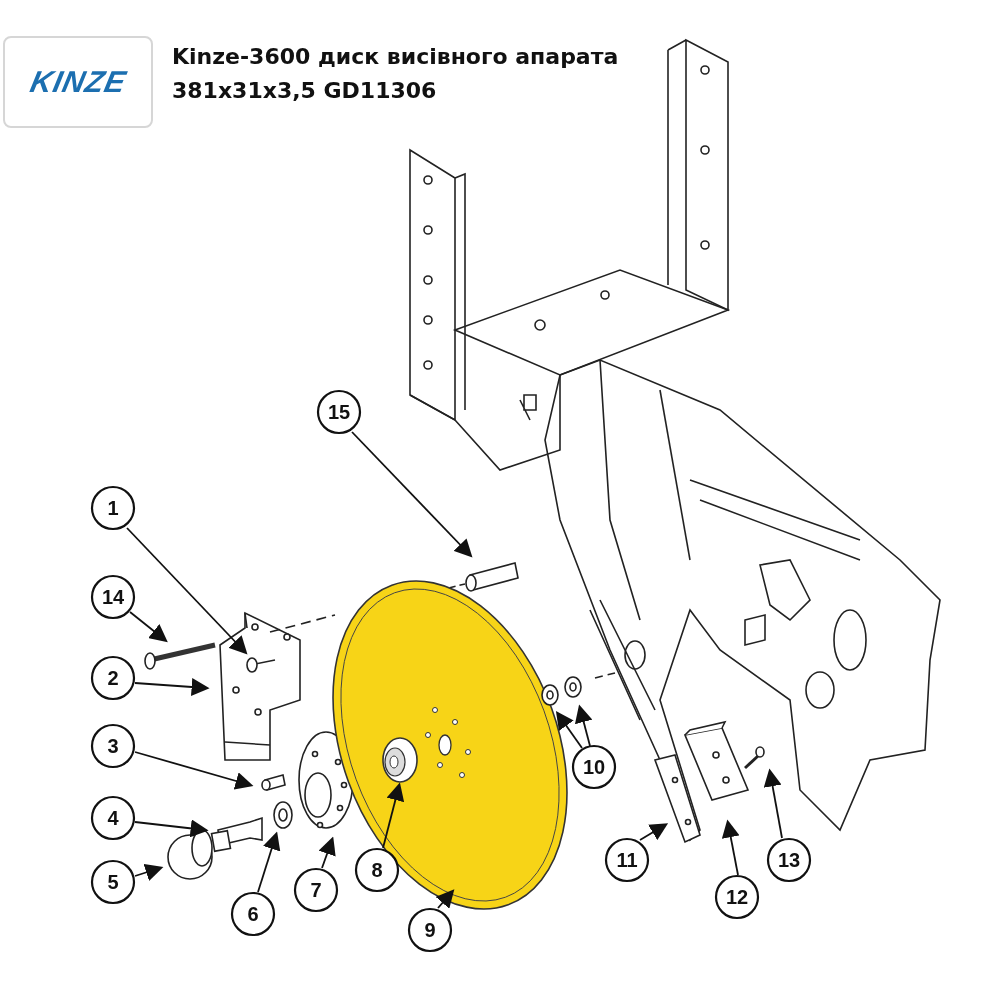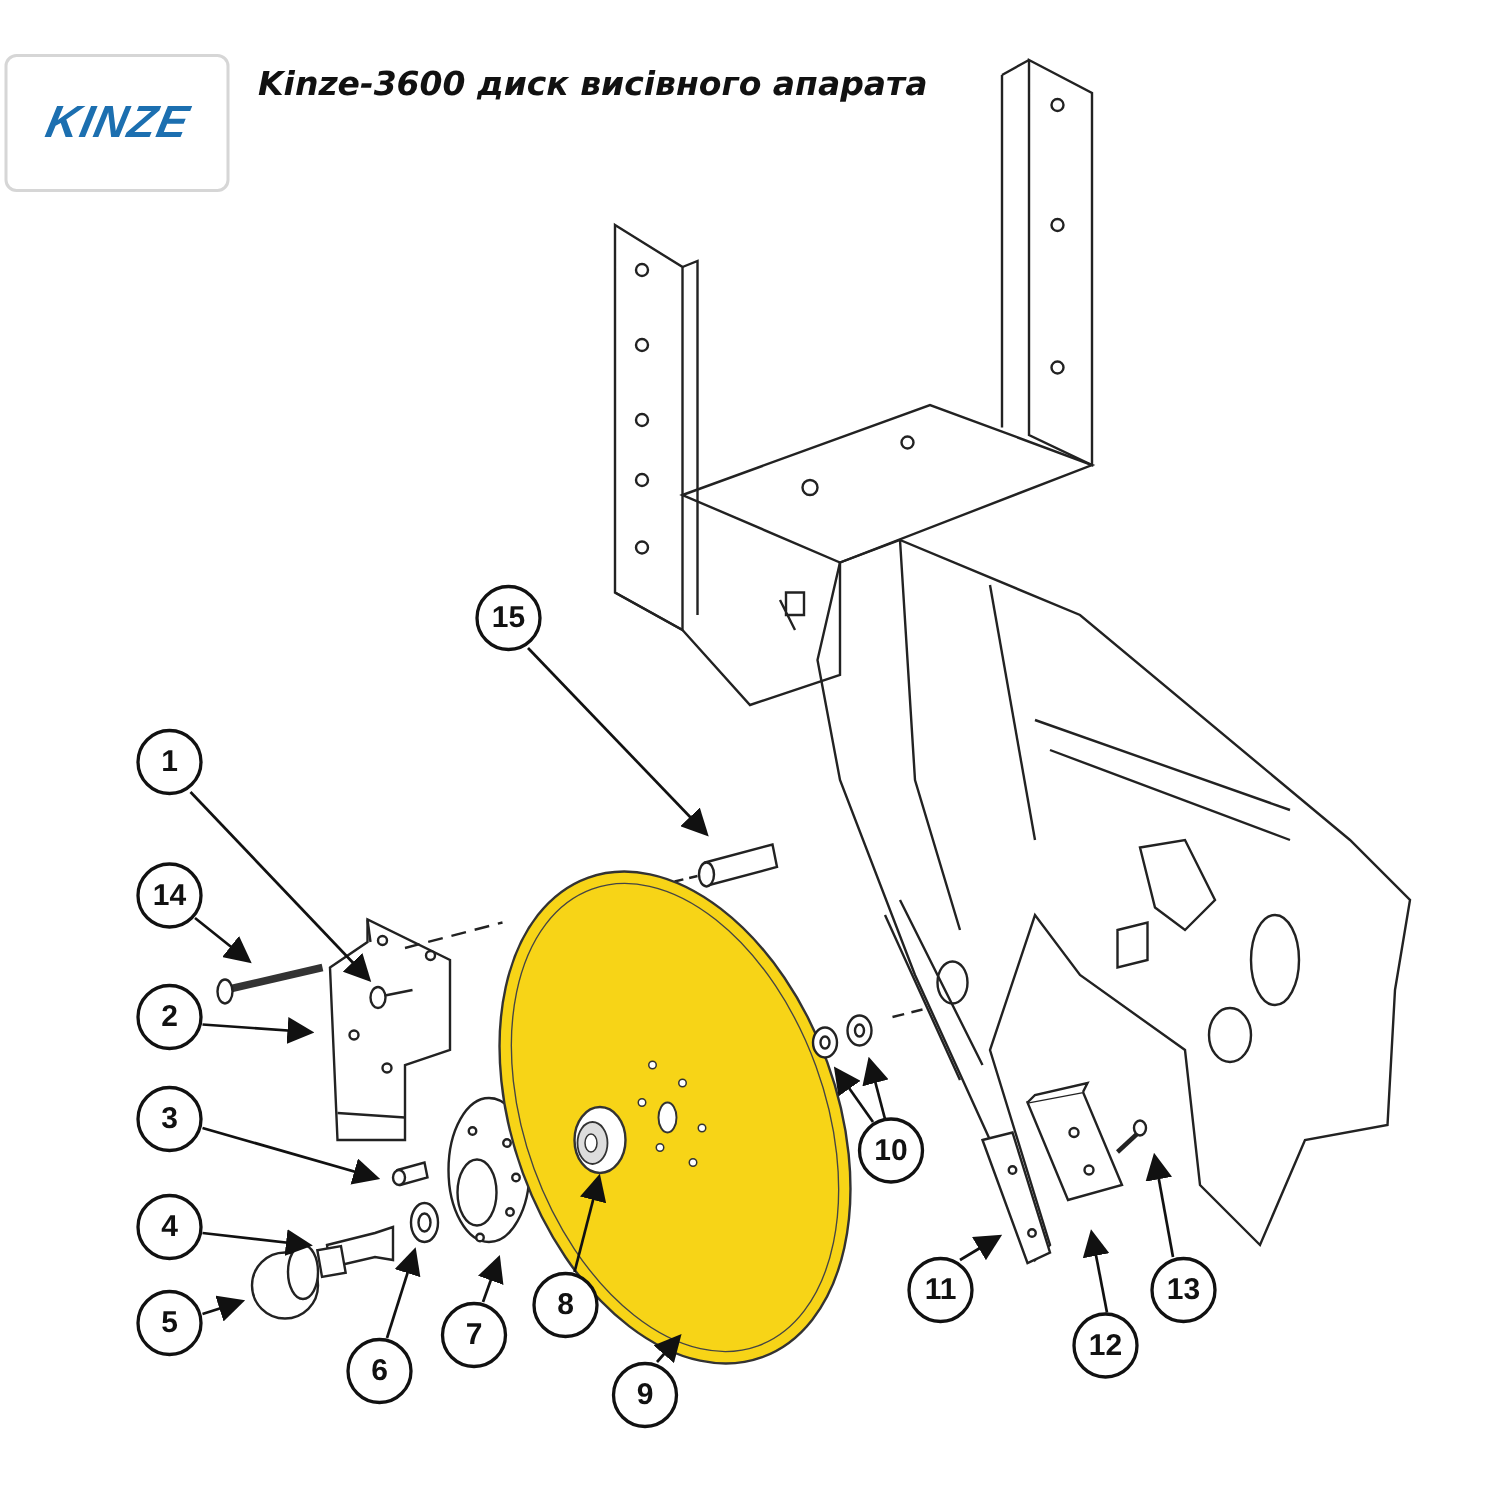--- a/index.html
+++ b/index.html
@@ -1,31 +1,32 @@
 <!DOCTYPE html>
 <html><head>
 <meta charset="utf-8">
 <style>
   html, body { margin:0; padding:0; background:#ffffff; }
   body { width:1000px; height:1000px; position:relative; overflow:hidden; font-family:"Liberation Sans", sans-serif; }
   .logo-box { position:absolute; left:3px; top:36px; width:150px; height:92px; border:2px solid #d6d6d6; border-radius:8px; background:#fff; box-sizing:border-box; display:flex; align-items:center; justify-content:center; }
   .logo-text { font-family:"Liberation Sans", sans-serif; font-weight:bold; font-style:italic; font-size:30px; letter-spacing:1px; color:#1c6fb0; transform:skewX(-12deg); }
-  .title { position:absolute; left:172px; top:40px; font-family:"DejaVu Sans", sans-serif; font-weight:bold; font-size:22px; line-height:34px; color:#111;font-style:italic; }
+  .title { position:absolute; left:172px; top:40px; font-family:"DejaVu Sans", sans-serif; font-weight:bold; font-size:22px; line-height:34px; color:#111; }
   svg.diagram { position:absolute; left:0; top:0; }
   .callout circle { fill:#fff; stroke:#111; stroke-width:2.2; }
   .callout text { font-family:"Liberation Sans", sans-serif; font-weight:bold; font-size:20px; fill:#111; text-anchor:middle; dominant-baseline:central; }
 </style>
 </head>
 <body>
 
 <div class="logo-box">
   <span class="logo-text">KINZE</span>
 </div>
 <div class="title">
   <div>Kinze-3600 диск висівного апарата</div>
+  <div>381x31x3,5 GD11306</div>
 </div>
 
 <svg class="diagram" width="1000" height="1000" viewBox="0 0 1000 1000">
   <defs>
     <marker id="arr" markerWidth="10" markerHeight="10" refX="8" refY="5" orient="auto">
       <path d="M0,0 L10,5 L0,10 z" fill="#111"></path>
     </marker>
   </defs>
 
   <g fill="none" stroke="#222" stroke-width="1.6">

